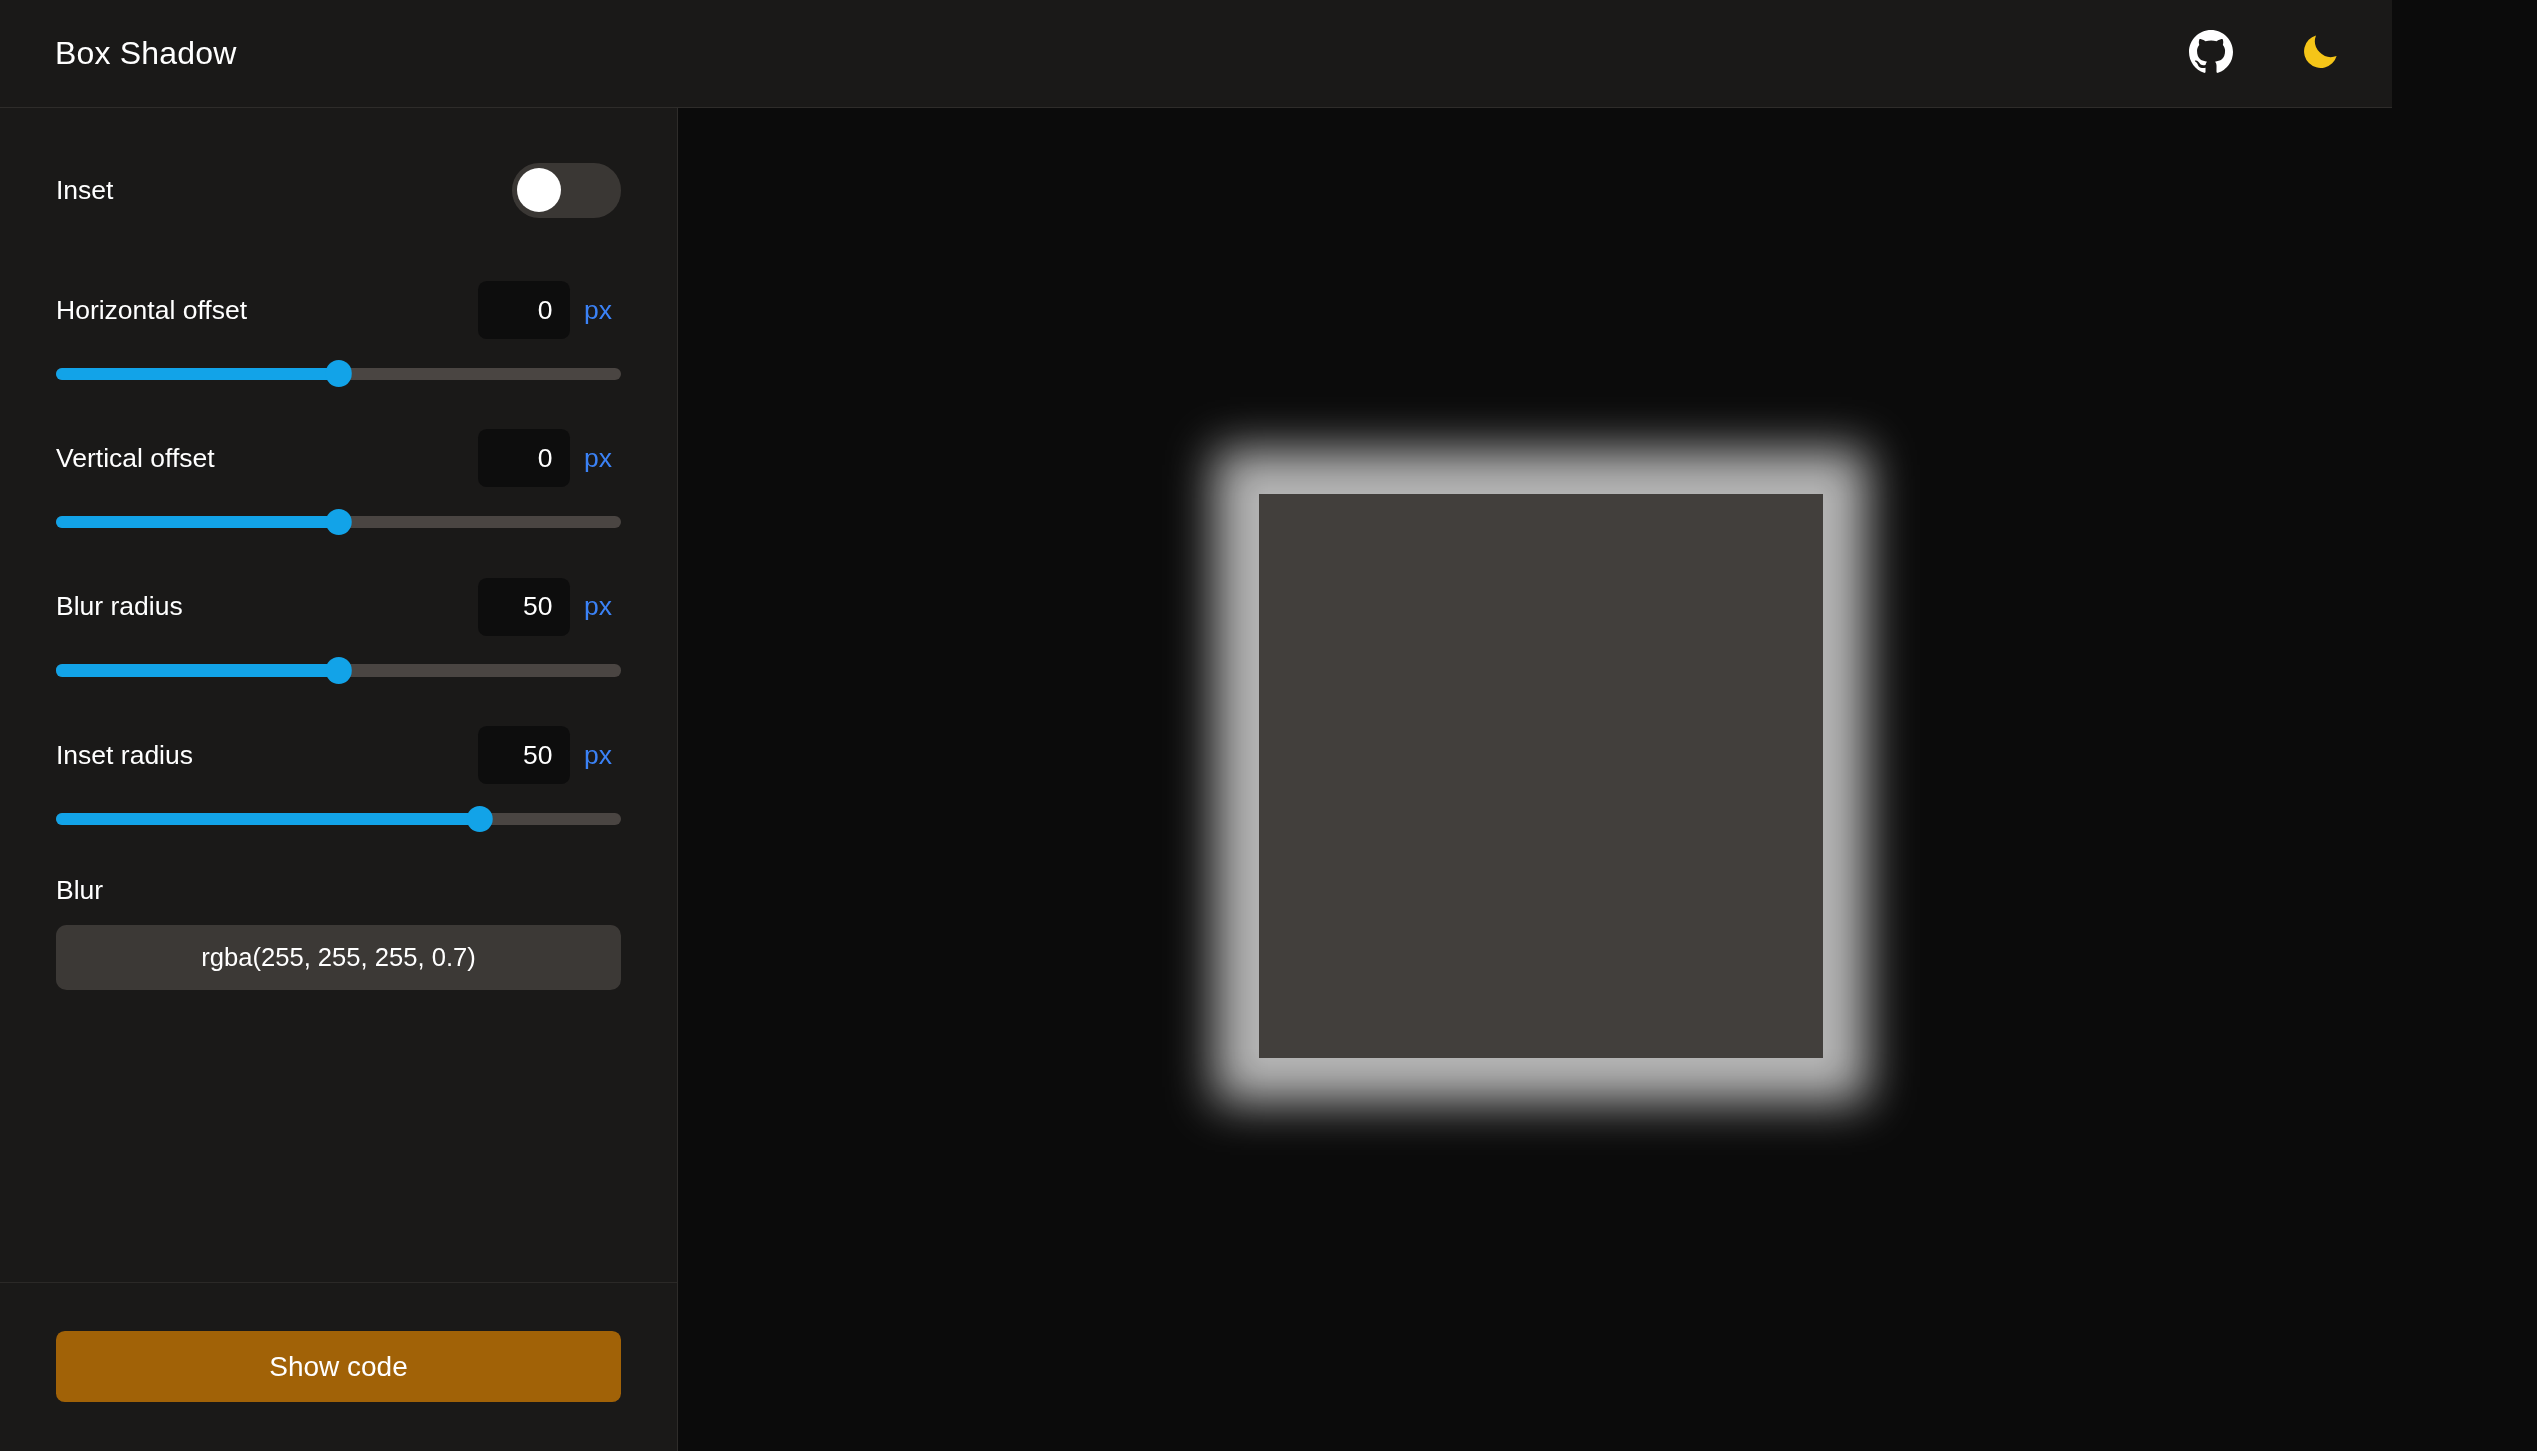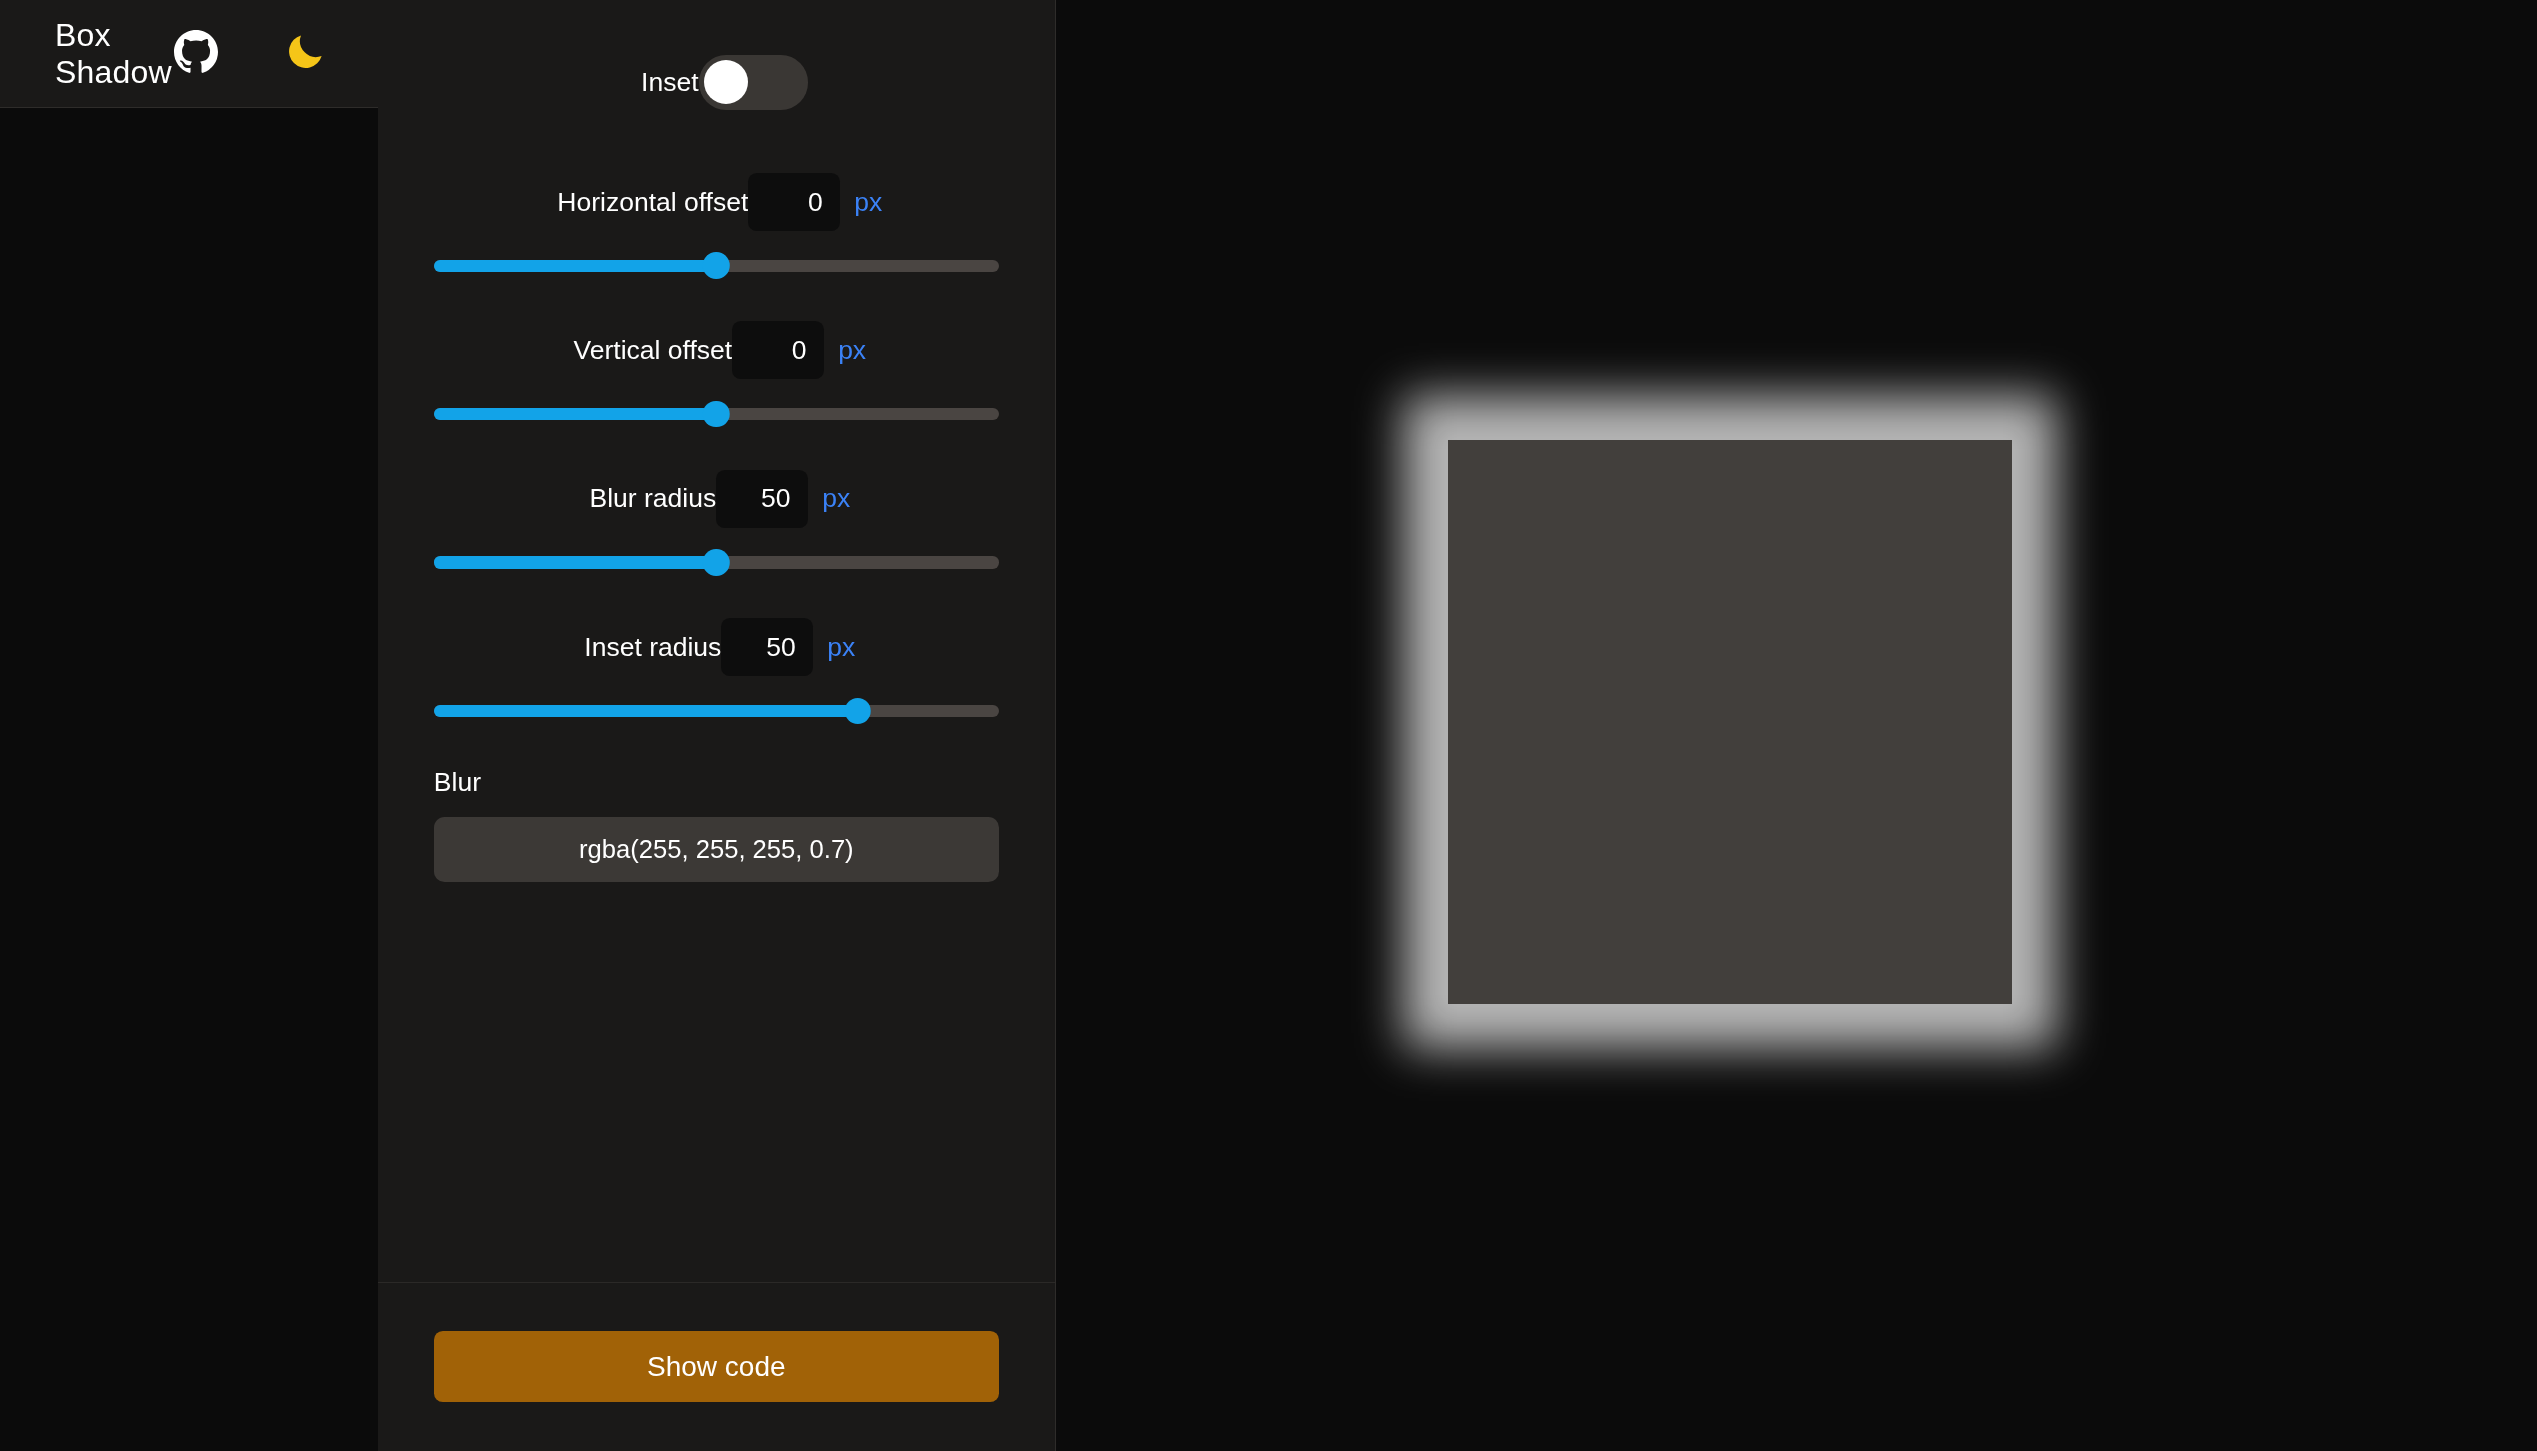--- a/index.html
+++ b/index.html
@@ -9,21 +9,21 @@
     height: 1451px;
     overflow: hidden;
     background: #0b0b0b;
     font-family: "Liberation Sans", sans-serif;
   }
 
   .app {
     width: 2392px;
     height: 1451px;
     display: flex;
-    flex-direction: row;
+    flex-direction: column;
     background: #0b0b0b;
   }
 
   
   .header {
     height: 108px;
     flex: 0 0 108px;
     background: #1a1918;
     border-bottom: 1.8px solid #2e2c2a;
     display: flex;
@@ -78,22 +78,21 @@
   .controls {
     flex: 1 1 auto;
     padding: 55px 56px 0 56px;
     border-bottom: 1.8px solid #2b2927;
     min-height: 0;
   }
 
   .control-row-head {
     display: flex;
     align-items: center;
-    justify-content: center;
-    margin-left: 16px;
+    justify-content: space-between;
   }
 
   .control-label {
     color: #ffffff;
     font-size: 26.5px;
     font-weight: 400;
   }
 
   
   .inset-row { margin-bottom: 63px; }

